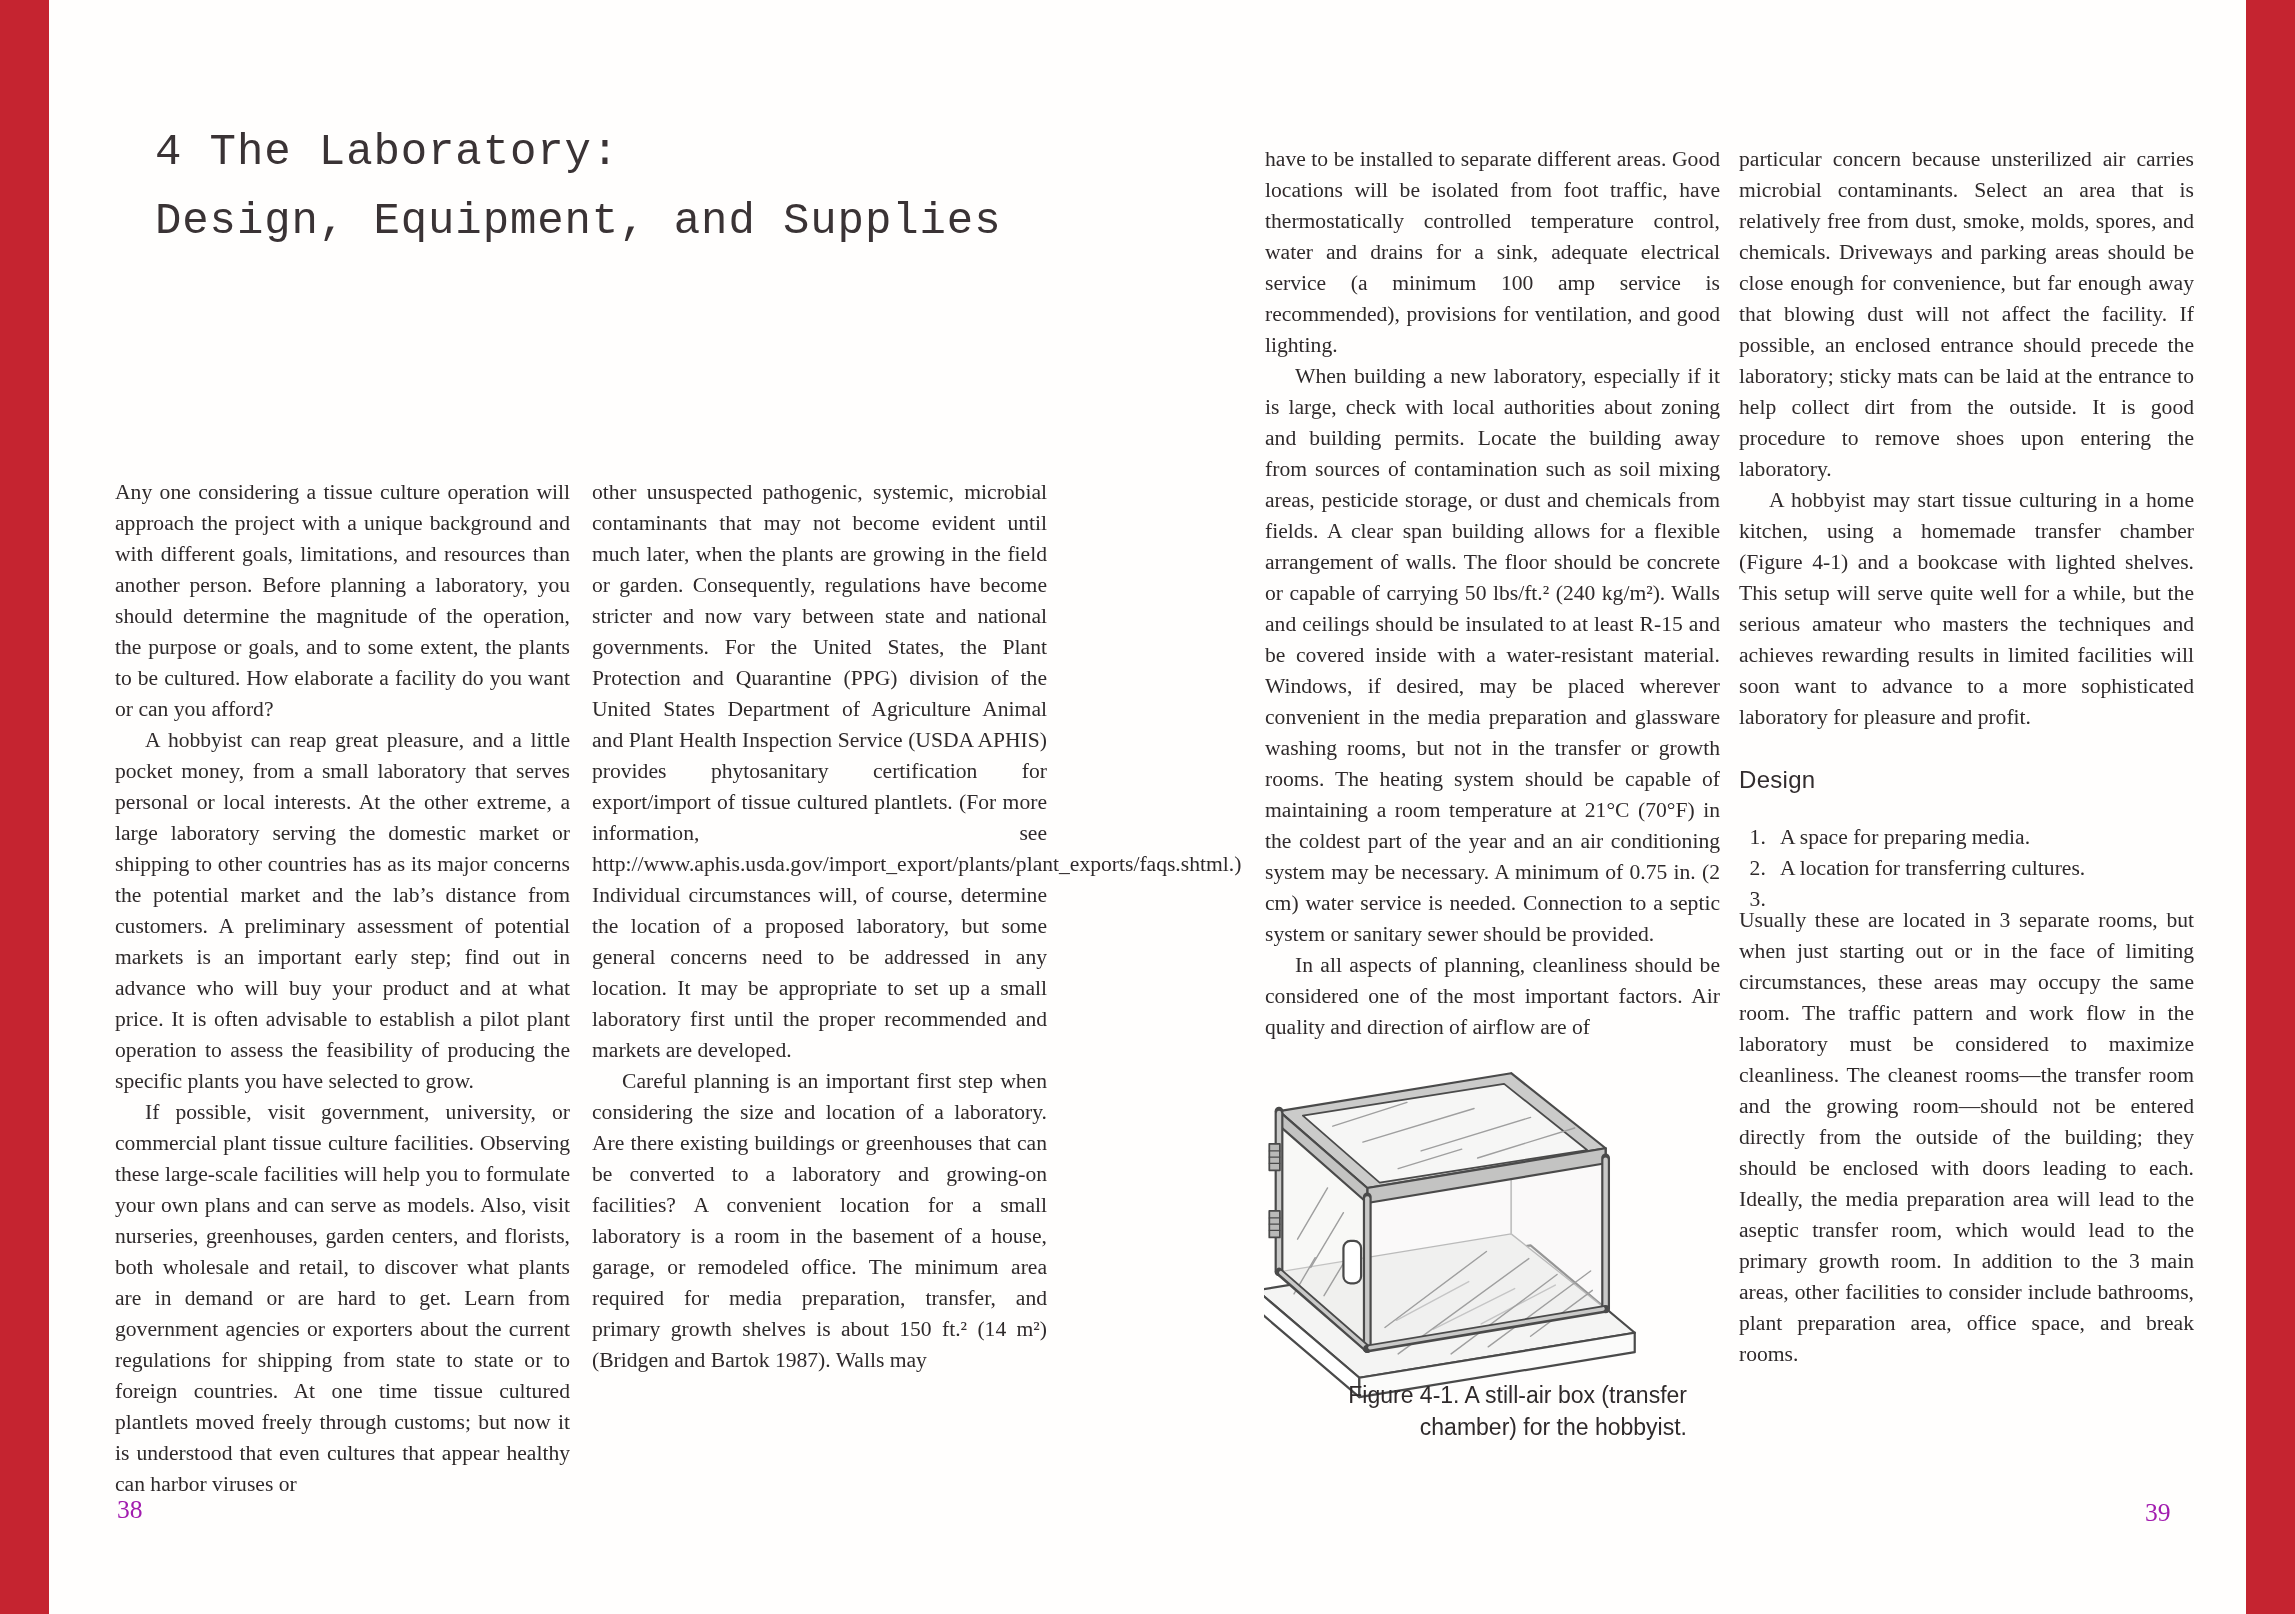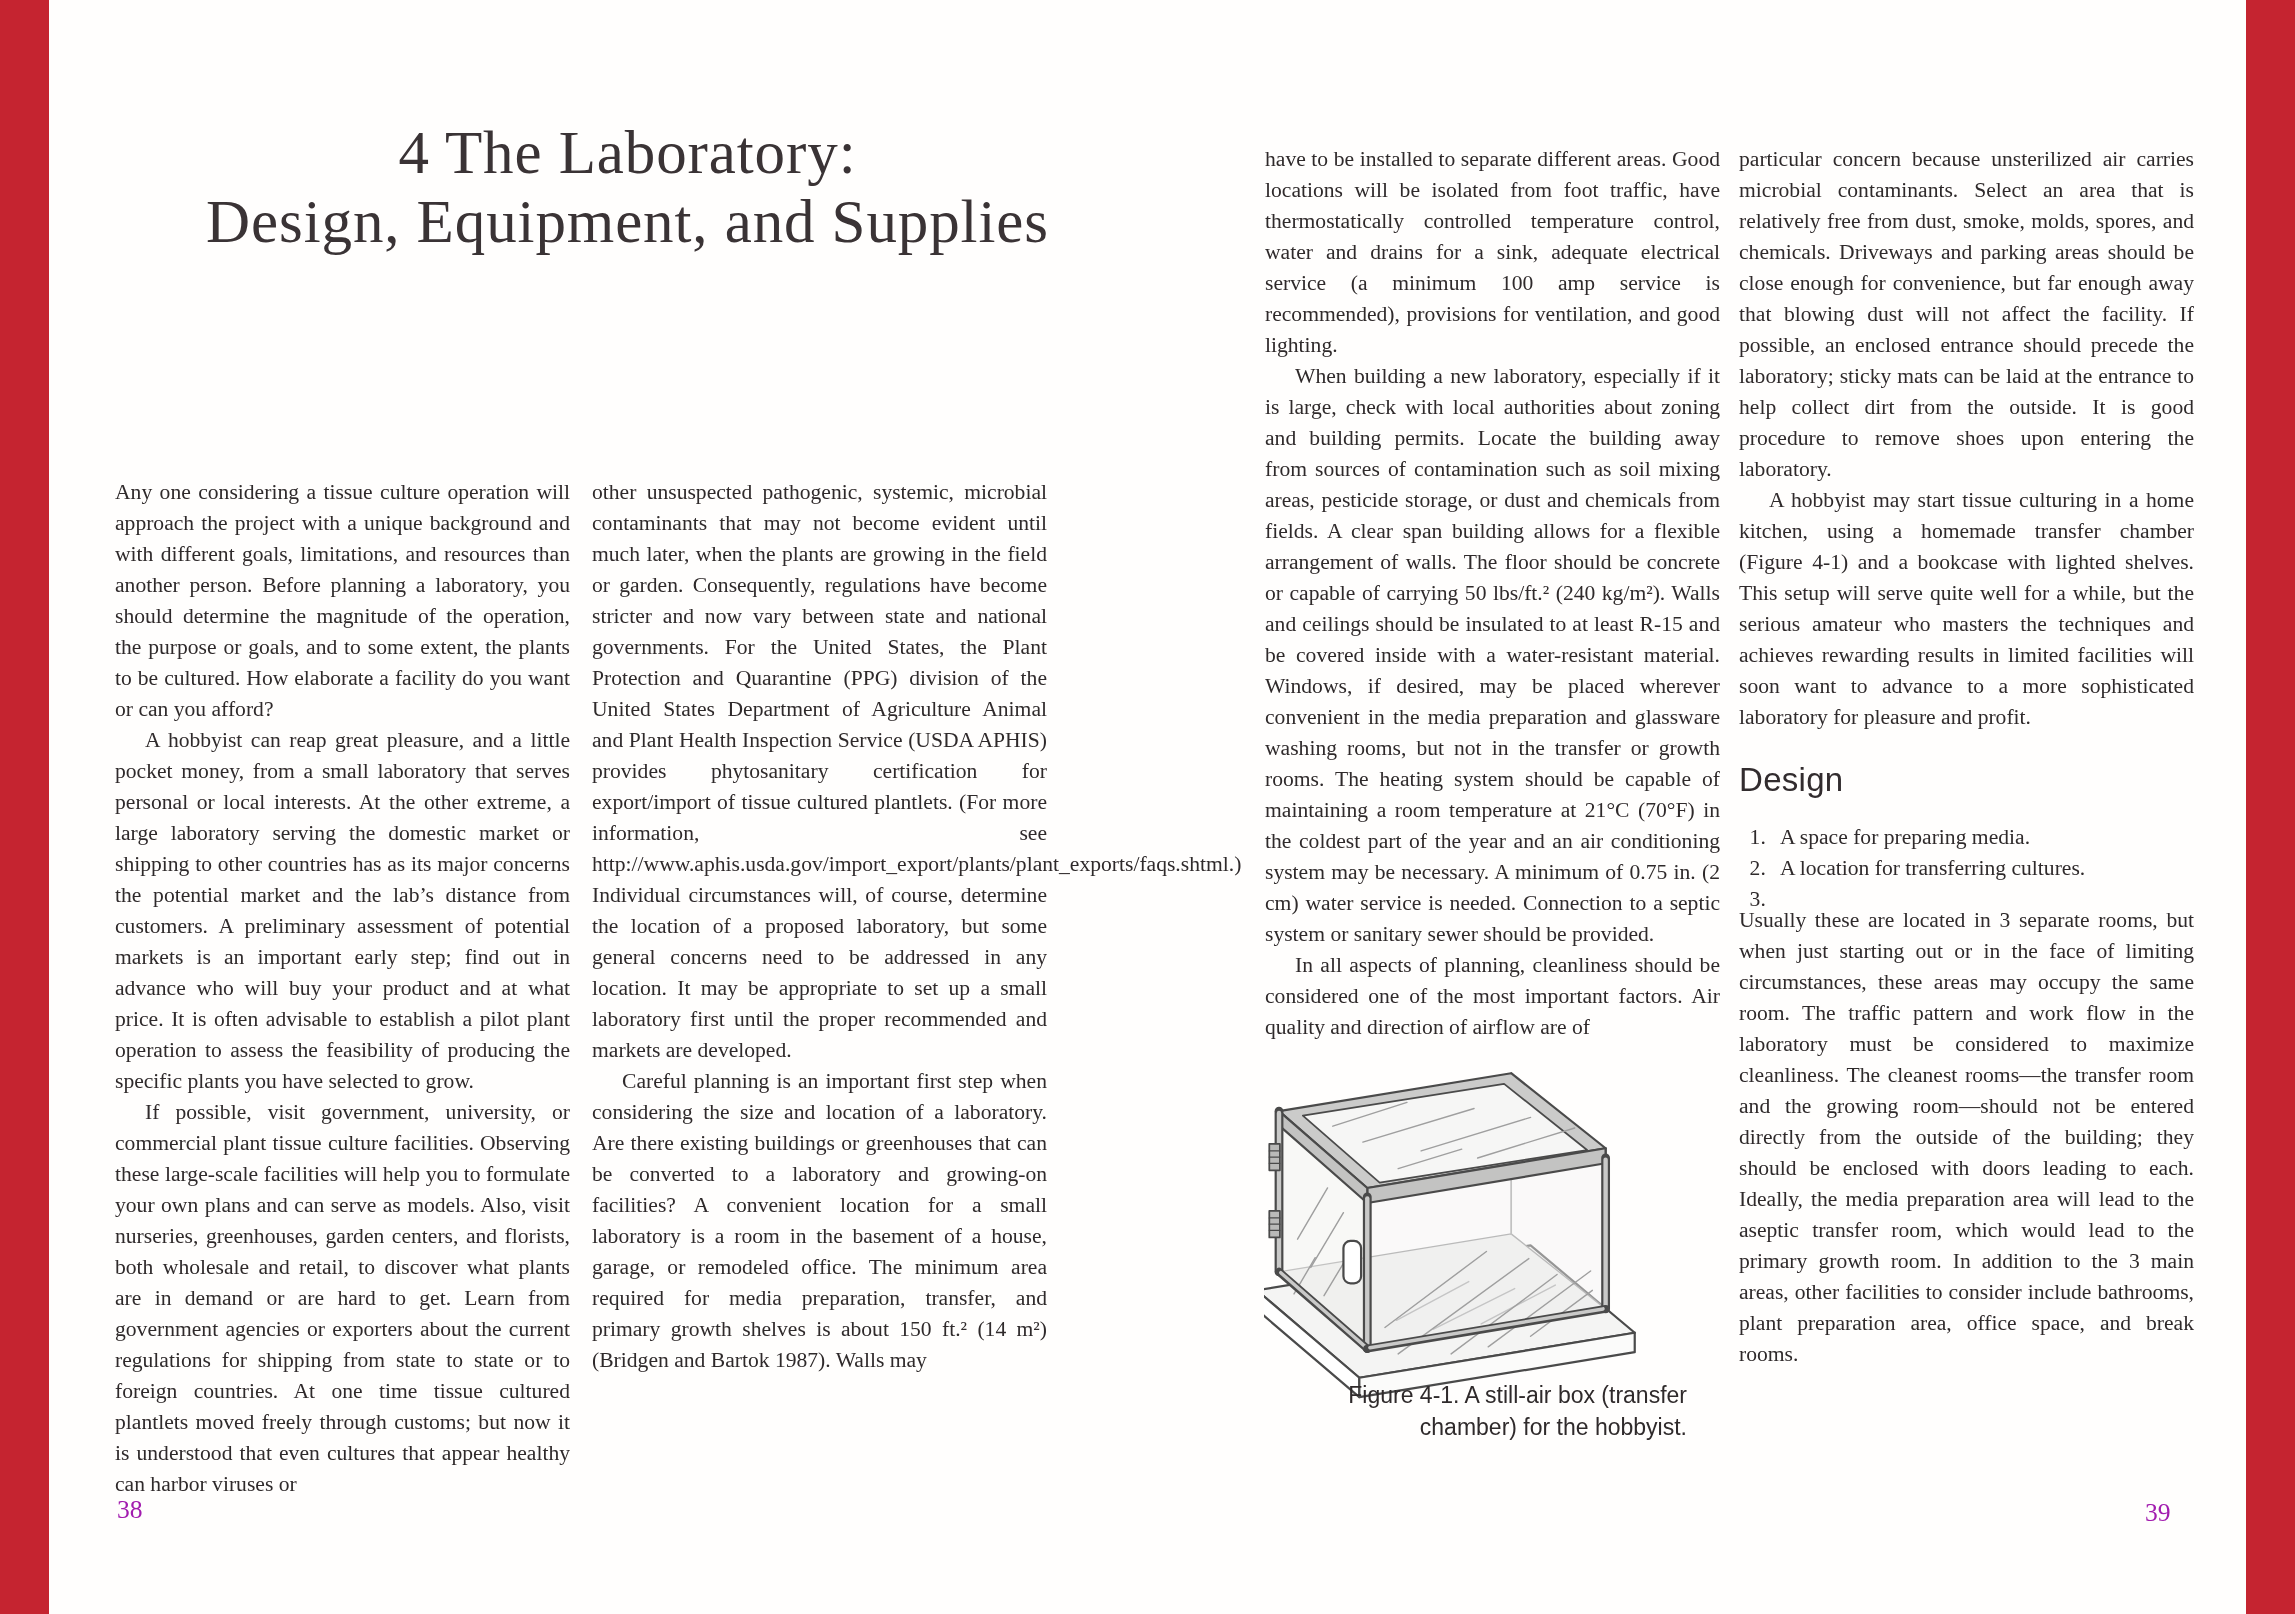--- a/index.html
+++ b/index.html
@@ -6,38 +6,38 @@
   body{background:#ffffff;font-family:"Liberation Serif",serif;}
   #spread{position:relative;width:2295px;height:1615px;background:#fffefd;overflow:hidden;}
 
   .cover-edge{position:absolute;top:0;width:49px;height:1615px;background:#c52430;}
   #cover-left{left:0;}
   #cover-right{right:0;}
 
   .page{position:absolute;top:0;height:1615px;}
 
   
-  #chapter-title{position:absolute;left:106px;top:118px;width:945px;text-align:center;
-    font-family:Liberation Serif, serif;font-weight:300;
-    color:#3a3335;font-size:61px;line-height:69px;letter-spacing:0.9px;}
+  #chapter-title{position:absolute;left:106px;top:118px;width:945px;text-align:left;
+    font-family:Liberation Mono, monospace;font-weight:300;
+    color:#3a3335;font-size:44px;line-height:69px;letter-spacing:0.9px;}
 
   
   .col{position:absolute;width:455px;color:#2f2a2b;
     font-size:21.6px;line-height:31px;text-align:justify;
     font-family:"Liberation Serif",serif;hyphens:auto;margin-top:28px;-webkit-hyphens:auto;}
   .col p{margin:0;text-indent:30px;}
   .col p.noindent{text-indent:0;}
 
   #l-col1{left:115px;top:449px;}
   #l-col2{left:592px;top:449px;}
   #r-col1{left:1265px;top:116px;}
   #r-col2{left:1739px;top:116px;}
 
   .section-heading{font-family:"Liberation Sans","DejaVu Sans",sans-serif;font-weight:400;
-    font-size:33px;line-height:39px;color:#322c2e;text-align:left;letter-spacing:0.3px;
+    font-size:24px;line-height:39px;color:#322c2e;text-align:left;letter-spacing:0.3px;
     margin-top:26.5px;margin-bottom:23px;}
 
   
   .num-list{margin:21px 0 21px 0;}
   .num-item{position:relative;padding-left:41px;text-align:left;}
   .num-item .num{position:absolute;left:10.6px;top:0;}
 
   
   #figure-box{position:absolute;left:1264px;top:1058px;width:459px;height:380px;}
   #figure-caption{position:absolute;left:1265px;top:1379px;width:422px;

